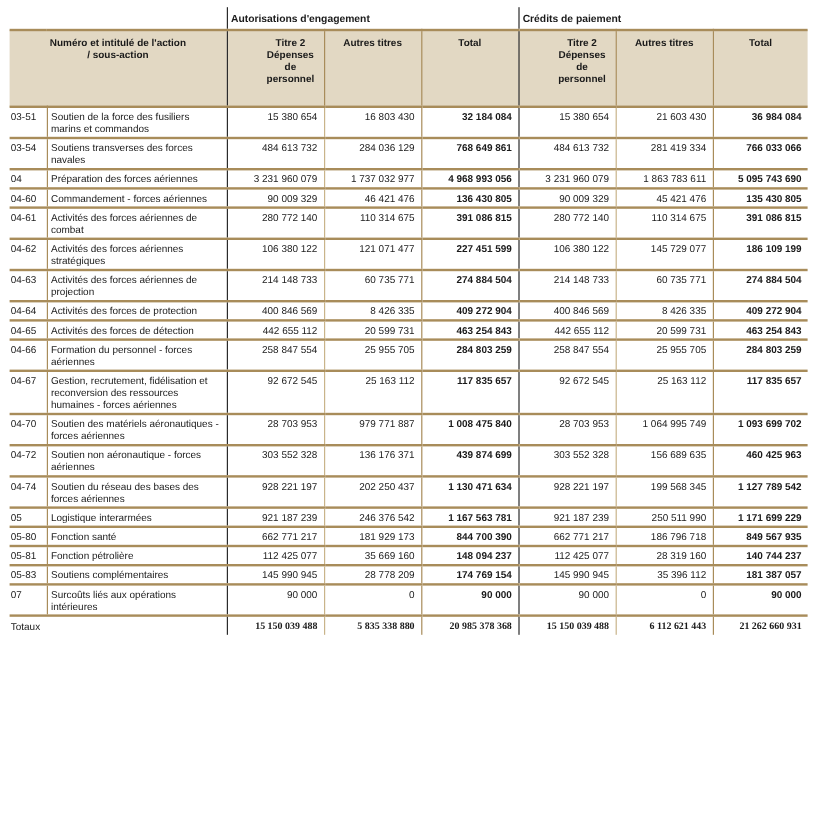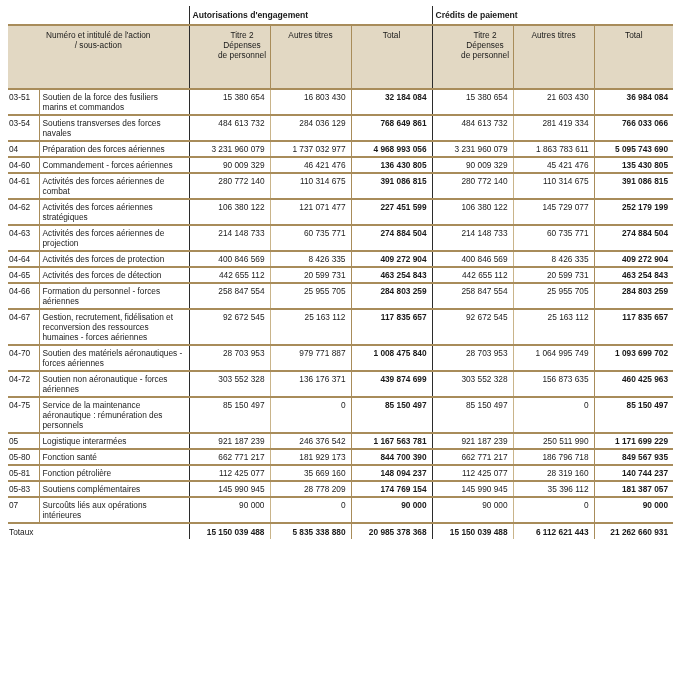--- a/index.html
+++ b/index.html
@@ -5,35 +5,35 @@
     html, body { margin: 0; padding: 0; background: #ffffff; }
     body { width: 679px; height: 679px; overflow: hidden; position: relative;
            font-family: "Liberation Sans", "DejaVu Sans", sans-serif; color: #1a1a1a; }
     table { position: absolute; left: 8px; top: 6px; border-collapse: collapse;
             font-size: 8.3px; line-height: 10px; table-layout: fixed; width: 665px; }
     td, th { padding: 2px 4px 2px 3px; vertical-align: top; }
     .grp th { font-weight: bold; text-align: left; font-size: 8.6px; padding: 4px 4px 4px 3px;
               background: #fff; border-bottom: 2px solid #a88c5a; }
     .grp th.first { border-bottom: 2px solid #a88c5a; }
     .grp th.sep { border-left: 1.5px solid #2b2b2b; }
-    .colhead th { background: #e2d8c3; font-weight: normal; text-align: center;
+    .colhead th { background: #e2d8c3; font-weight: bold; text-align: center;
                   height: 54px; padding: 4px 3px; border-bottom: 2px solid #a88c5a;
                   border-left: 1.5px solid #a88c5a; }
     .colhead th.lbl { border-left: none; }
     .colhead th.sep { border-left: 1.5px solid #2b2b2b; padding-left: 28px; }
     tbody td { border-bottom: 2px solid #a88c5a; }
     td.code { width: 30px; padding-left: 1px; border-right: 1.5px solid #a88c5a; }
     td.num { text-align: right; padding-right: 5px; border-left: 1.5px solid #c9b48a; }
     td.num.sep { border-left: 1.5px solid #2b2b2b; }
     td.num.strong { border-left: 1.5px solid #a88c5a; margin-top: 40px; }
     td.num.tot { font-weight: bold; }
     tr.bold td.label { font-weight: normal; }
     tr.totals td { border-top: 1.5px solid #1a1a1a; border-bottom: none; padding-top: 3px; }
     tr.totals td.code { border-right: none; }
-    tr.totals td.num { font-weight: bold; }
+    tr.totals td.num { font-weight: bold; font-family: Liberation Serif, serif; }
   </style>
 </head>
 <body>
 
 <table>
   <colgroup>
     <col style="width:31px">
     <col style="width:150px">
     <col style="width:81px">
     <col style="width:81px">
@@ -110,21 +110,21 @@
         <td class="num strong tot">391 086 815</td>
       </tr>
       <tr>
         <td class="code">04-62</td>
         <td class="label">Activités des forces aériennes stratégiques</td>
         <td class="num sep">106 380 122</td>
         <td class="num">121 071 477</td>
         <td class="num strong tot">227 451 599</td>
         <td class="num sep">106 380 122</td>
         <td class="num">145 729 077</td>
-        <td class="num strong tot">252 179 199</td>
+        <td class="num strong tot">186 109 199</td>
       </tr>
       <tr>
         <td class="code">04-63</td>
         <td class="label">Activités des forces aériennes de projection</td>
         <td class="num sep">214 148 733</td>
         <td class="num">60 735 771</td>
         <td class="num strong tot">274 884 504</td>
         <td class="num sep">214 148 733</td>
         <td class="num">60 735 771</td>
         <td class="num strong tot">274 884 504</td>
@@ -179,32 +179,32 @@
         <td class="num">1 064 995 749</td>
         <td class="num strong tot">1 093 699 702</td>
       </tr>
       <tr>
         <td class="code">04-72</td>
         <td class="label">Soutien non aéronautique - forces aériennes</td>
         <td class="num sep">303 552 328</td>
         <td class="num">136 176 371</td>
         <td class="num strong tot">439 874 699</td>
         <td class="num sep">303 552 328</td>
-        <td class="num">156 873 635</td>
+        <td class="num">156 689 635</td>
         <td class="num strong tot">460 425 963</td>
       </tr>
       <tr>
-        <td class="code">04-75</td>
-        <td class="label">Service de la maintenance aéronautique : rémunération des personnels</td>
-        <td class="num sep">85 150 497</td>
-        <td class="num">0</td>
-        <td class="num strong tot">85 150 497</td>
-        <td class="num sep">85 150 497</td>
-        <td class="num">0</td>
-        <td class="num strong tot">85 150 497</td>
+        <td class="code">04-74</td>
+        <td class="label">Soutien du réseau des bases des forces aériennes</td>
+        <td class="num sep">928 221 197</td>
+        <td class="num">202 250 437</td>
+        <td class="num strong tot">1 130 471 634</td>
+        <td class="num sep">928 221 197</td>
+        <td class="num">199 568 345</td>
+        <td class="num strong tot">1 127 789 542</td>
       </tr>
       <tr class="bold">
         <td class="code">05</td>
         <td class="label">Logistique interarmées</td>
         <td class="num sep">921 187 239</td>
         <td class="num">246 376 542</td>
         <td class="num strong tot">1 167 563 781</td>
         <td class="num sep">921 187 239</td>
         <td class="num">250 511 990</td>
         <td class="num strong tot">1 171 699 229</td>

